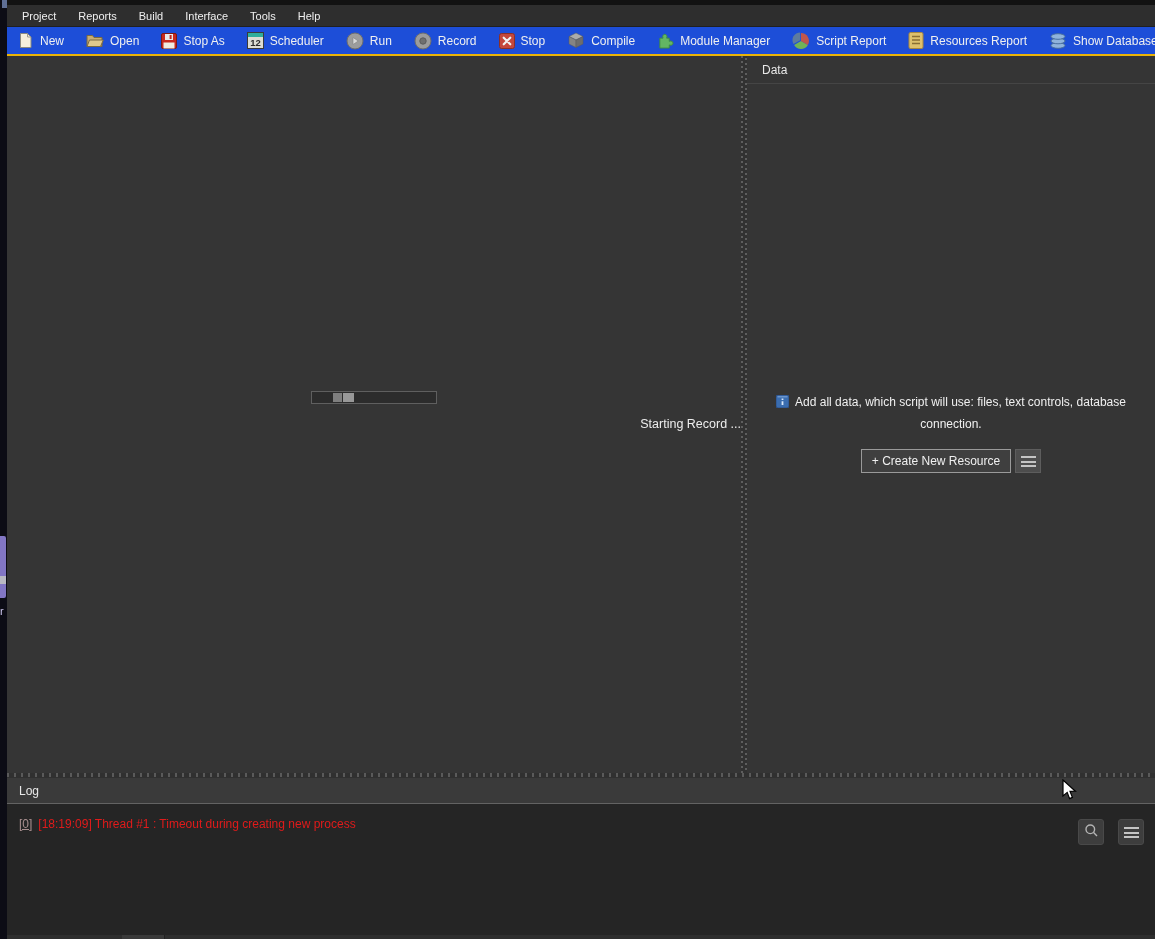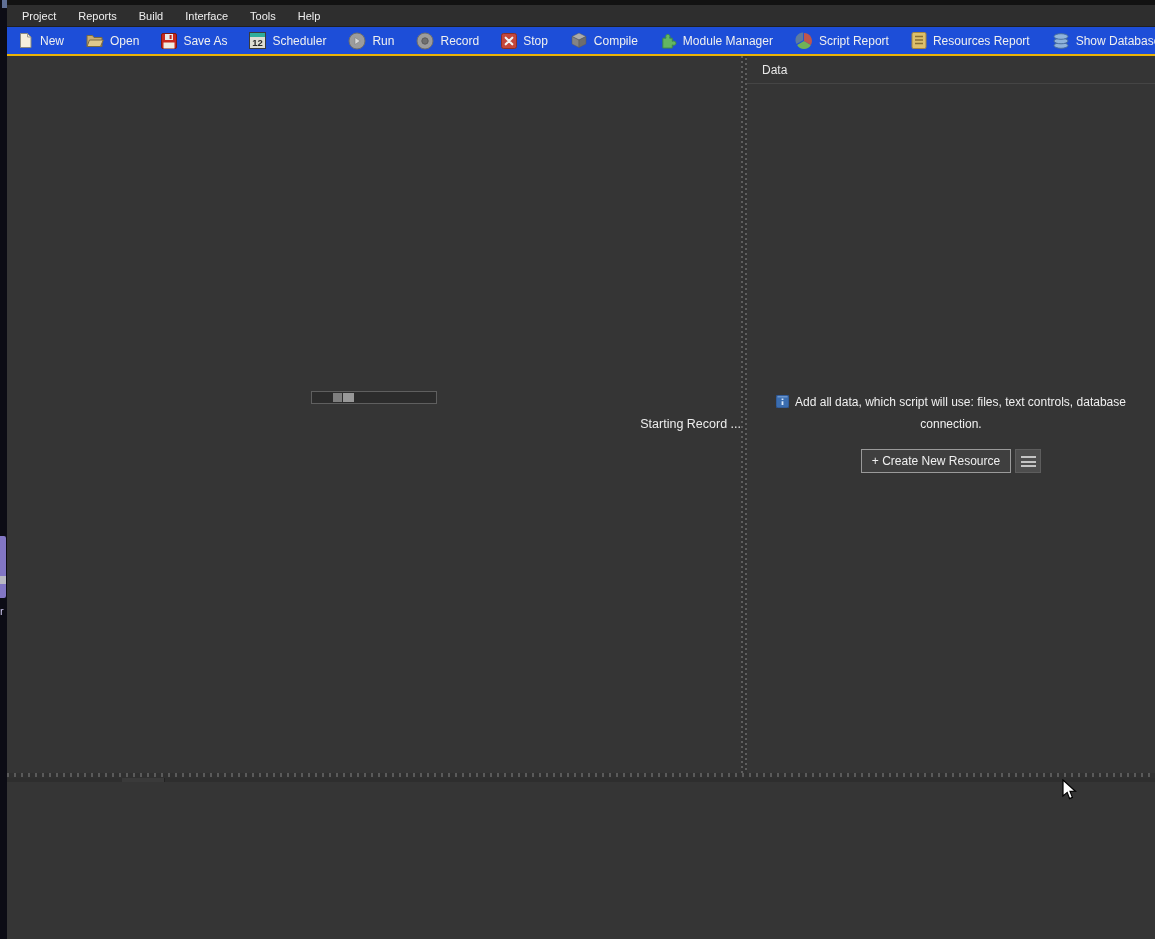--- a/index.html
+++ b/index.html
@@ -118,21 +118,21 @@
     </div>
     <div class="tb-btn">
       <span class="tb-icon">
         <svg width="16" height="16" viewBox="0 0 16 16">
             <rect x="0.5" y="0.5" width="15" height="15" rx="1.5" fill="#c8281e" stroke="#7e1812"></rect>
             <rect x="4" y="1" width="8" height="6" fill="#e8e8e8"></rect>
             <rect x="8.6" y="2" width="2" height="4" fill="#c8281e"></rect>
             <rect x="2.5" y="9.5" width="11" height="6" fill="#f0ece0"></rect>
           </svg>
       </span>
-      <span>Save As</span>
+      <span>Stop As</span>
     </div>
     <div class="tb-btn">
       <span class="tb-icon">
         <svg width="17" height="17" viewBox="0 0 17 17">
             <rect x="0.5" y="0.5" width="16" height="16" fill="#ddddd3" stroke="#3a3a3a"></rect>
             <rect x="1" y="1" width="15" height="4" fill="#2fae9b"></rect>
             <text x="8.5" y="13.5" font-size="9.5" font-weight="bold" fill="#2a2a2a" text-anchor="middle">12</text>
           </svg>
       </span>
       <span>Scheduler</span>
@@ -242,20 +242,37 @@
               <span class="hamburger"></span>
             </button>
         </div>
       </div>
     </div>
   </div>
 
   <div class="hsplit"></div>
 
   <div class="logpanel">
+    <div class="log-header">
+      <span>Log</span>
+    </div>
+    <div class="log-content">
+      <div class="log-entry">
+        <a class="log-link" style="color: rgb(169, 143, 143);">[0]</a><span class="log-msg" style="color: rgb(224, 27, 27);">[18:19:09] Thread #1 : Timeout during creating new process</span>
+      </div>
+      <button class="log-btn search">
+        <span><svg width="15" height="15" viewBox="0 0 15 15">
+              <circle cx="6.3" cy="6.3" r="4.3" fill="none" stroke="#b4b4b4" stroke-width="1.4"></circle>
+              <path d="M9.6 9.6l3.4 3.4" stroke="#b4b4b4" stroke-width="1.4"></path>
+            </svg></span>
+      </button>
+      <button class="log-btn lmenu">
+        <span class="hamburger"></span>
+      </button>
+    </div>
   </div>
 
   <div class="bottom-strip">
     <div class="scroll-thumb"></div>
     <div class="strip-div"></div>
   </div>
 </div>
 
 <svg class="cursor" width="16" height="22" viewBox="0 0 16 22">
   <path d="M1 1 L1 17 L5.2 13.4 L7.6 19.6 L10.4 18.4 L8 12.4 L13.4 12.2 Z" fill="#ffffff" stroke="#000000" stroke-width="1.2"></path>

